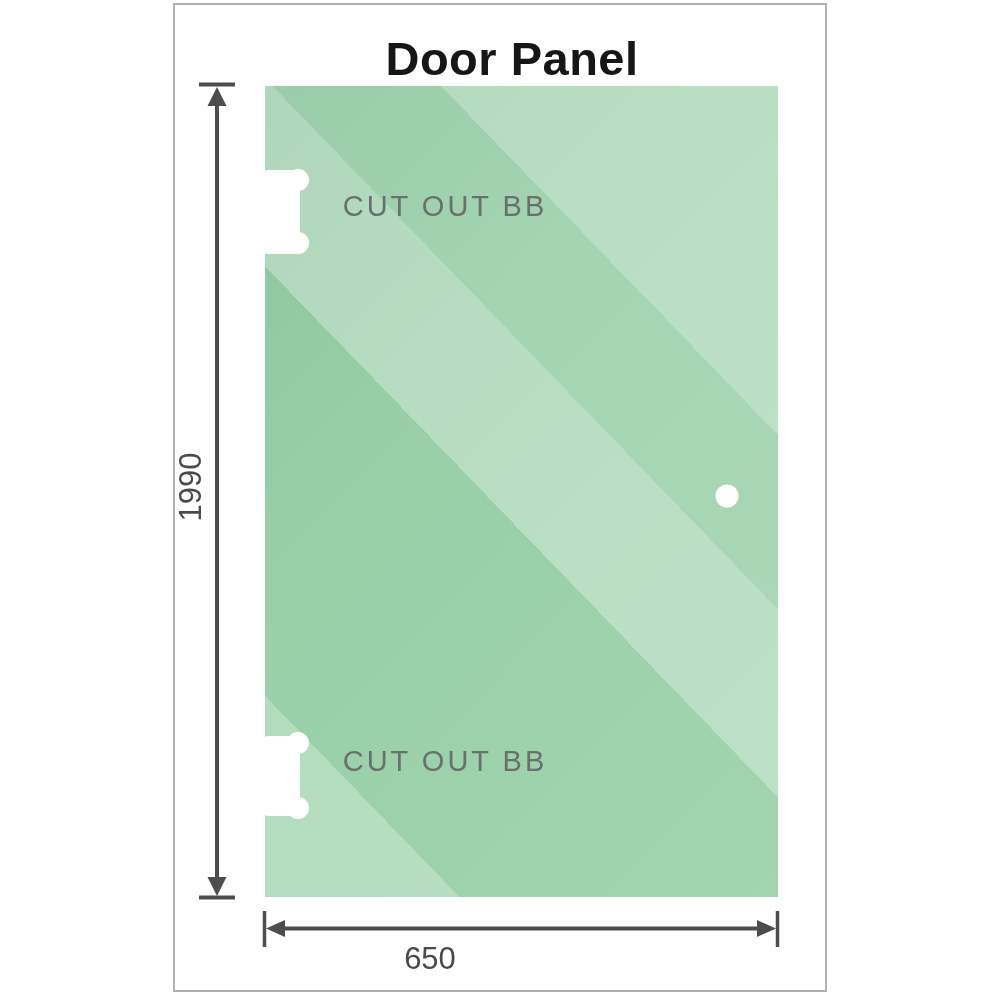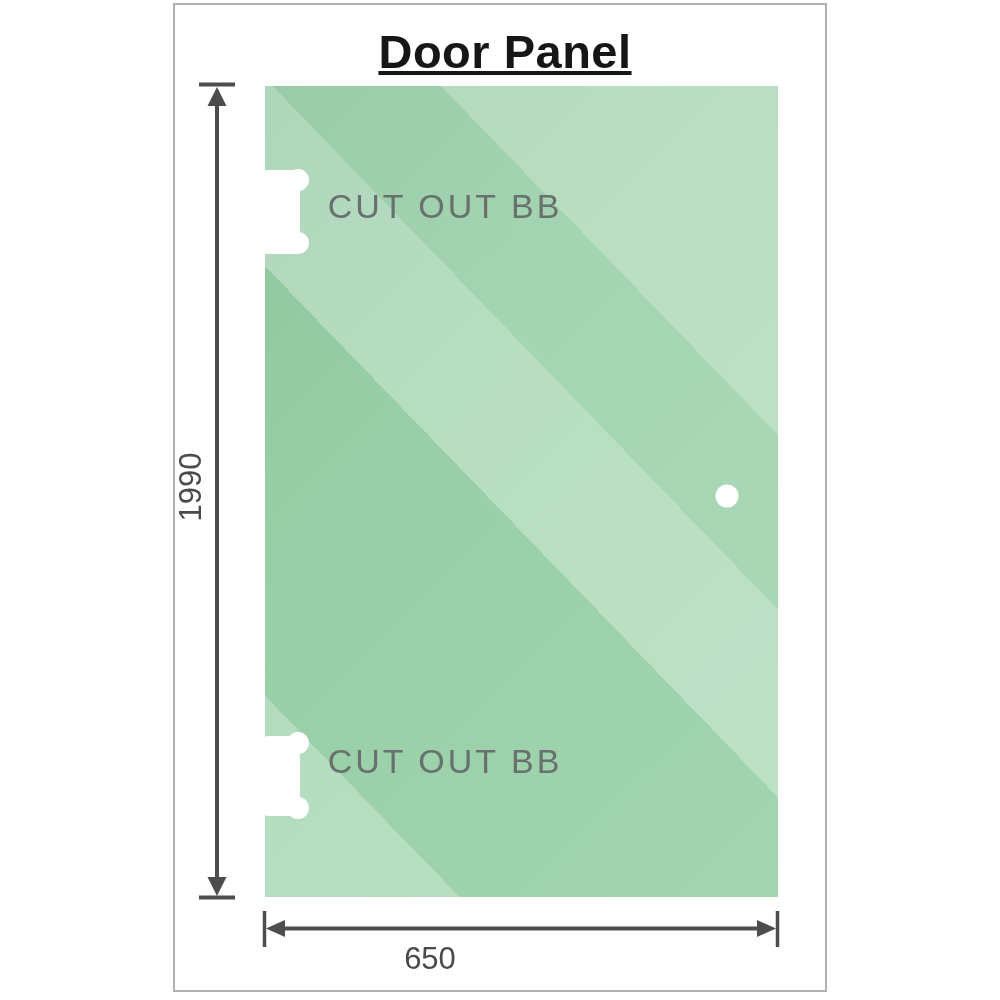--- a/index.html
+++ b/index.html
@@ -19,27 +19,26 @@
     left: 173px; top: 3px;
     width: 654px; height: 989px;
     background: #ffffff;
     border: 2px solid #b0b0b0;
     box-sizing: border-box;
   }
   .title {
     position: absolute;
     left: 0; top: 14px;
     width: 100%;
-    margin: 5px;
+    margin: 12px;
     text-align: center;
     font-size: 47px;
     font-weight: bold;
     letter-spacing: 0.5px;
     color: #161616;
-    text-decoration: underline;
   }
   .panel {
     position: absolute;
     left: 265px; top: 86px;
     width: 513px; height: 811px;
     background:
       linear-gradient(46deg,
         rgba(255,255,255,0.26) 0%, rgba(255,255,255,0.26) 15%,
         rgba(255,255,255,0)    15%, rgba(255,255,255,0)    47%,
         rgba(255,255,255,0.30) 47%, rgba(255,255,255,0.30) 61%,
@@ -53,21 +52,21 @@
   .panel-svg {
     position: absolute;
     left: 0; top: 0;
     width: 513px; height: 811px;
     display: block;
   }
   .cutout-label {
     position: absolute;
     transform: translate(-50%, -50%);
     color: #68716d;
-    font-size: 34px;
+    font-size: 29px;
     letter-spacing: 3px;
     white-space: nowrap;
   }
   .cutout-label.top    { left: 180px; top: 120px; }
   .cutout-label.bottom { left: 180px; top: 675px; }
   .hole-label {
     position: absolute;
     left: 346px; top: 466px;
     transform: translate(-50%, -50%);
     color: #cc352b;

